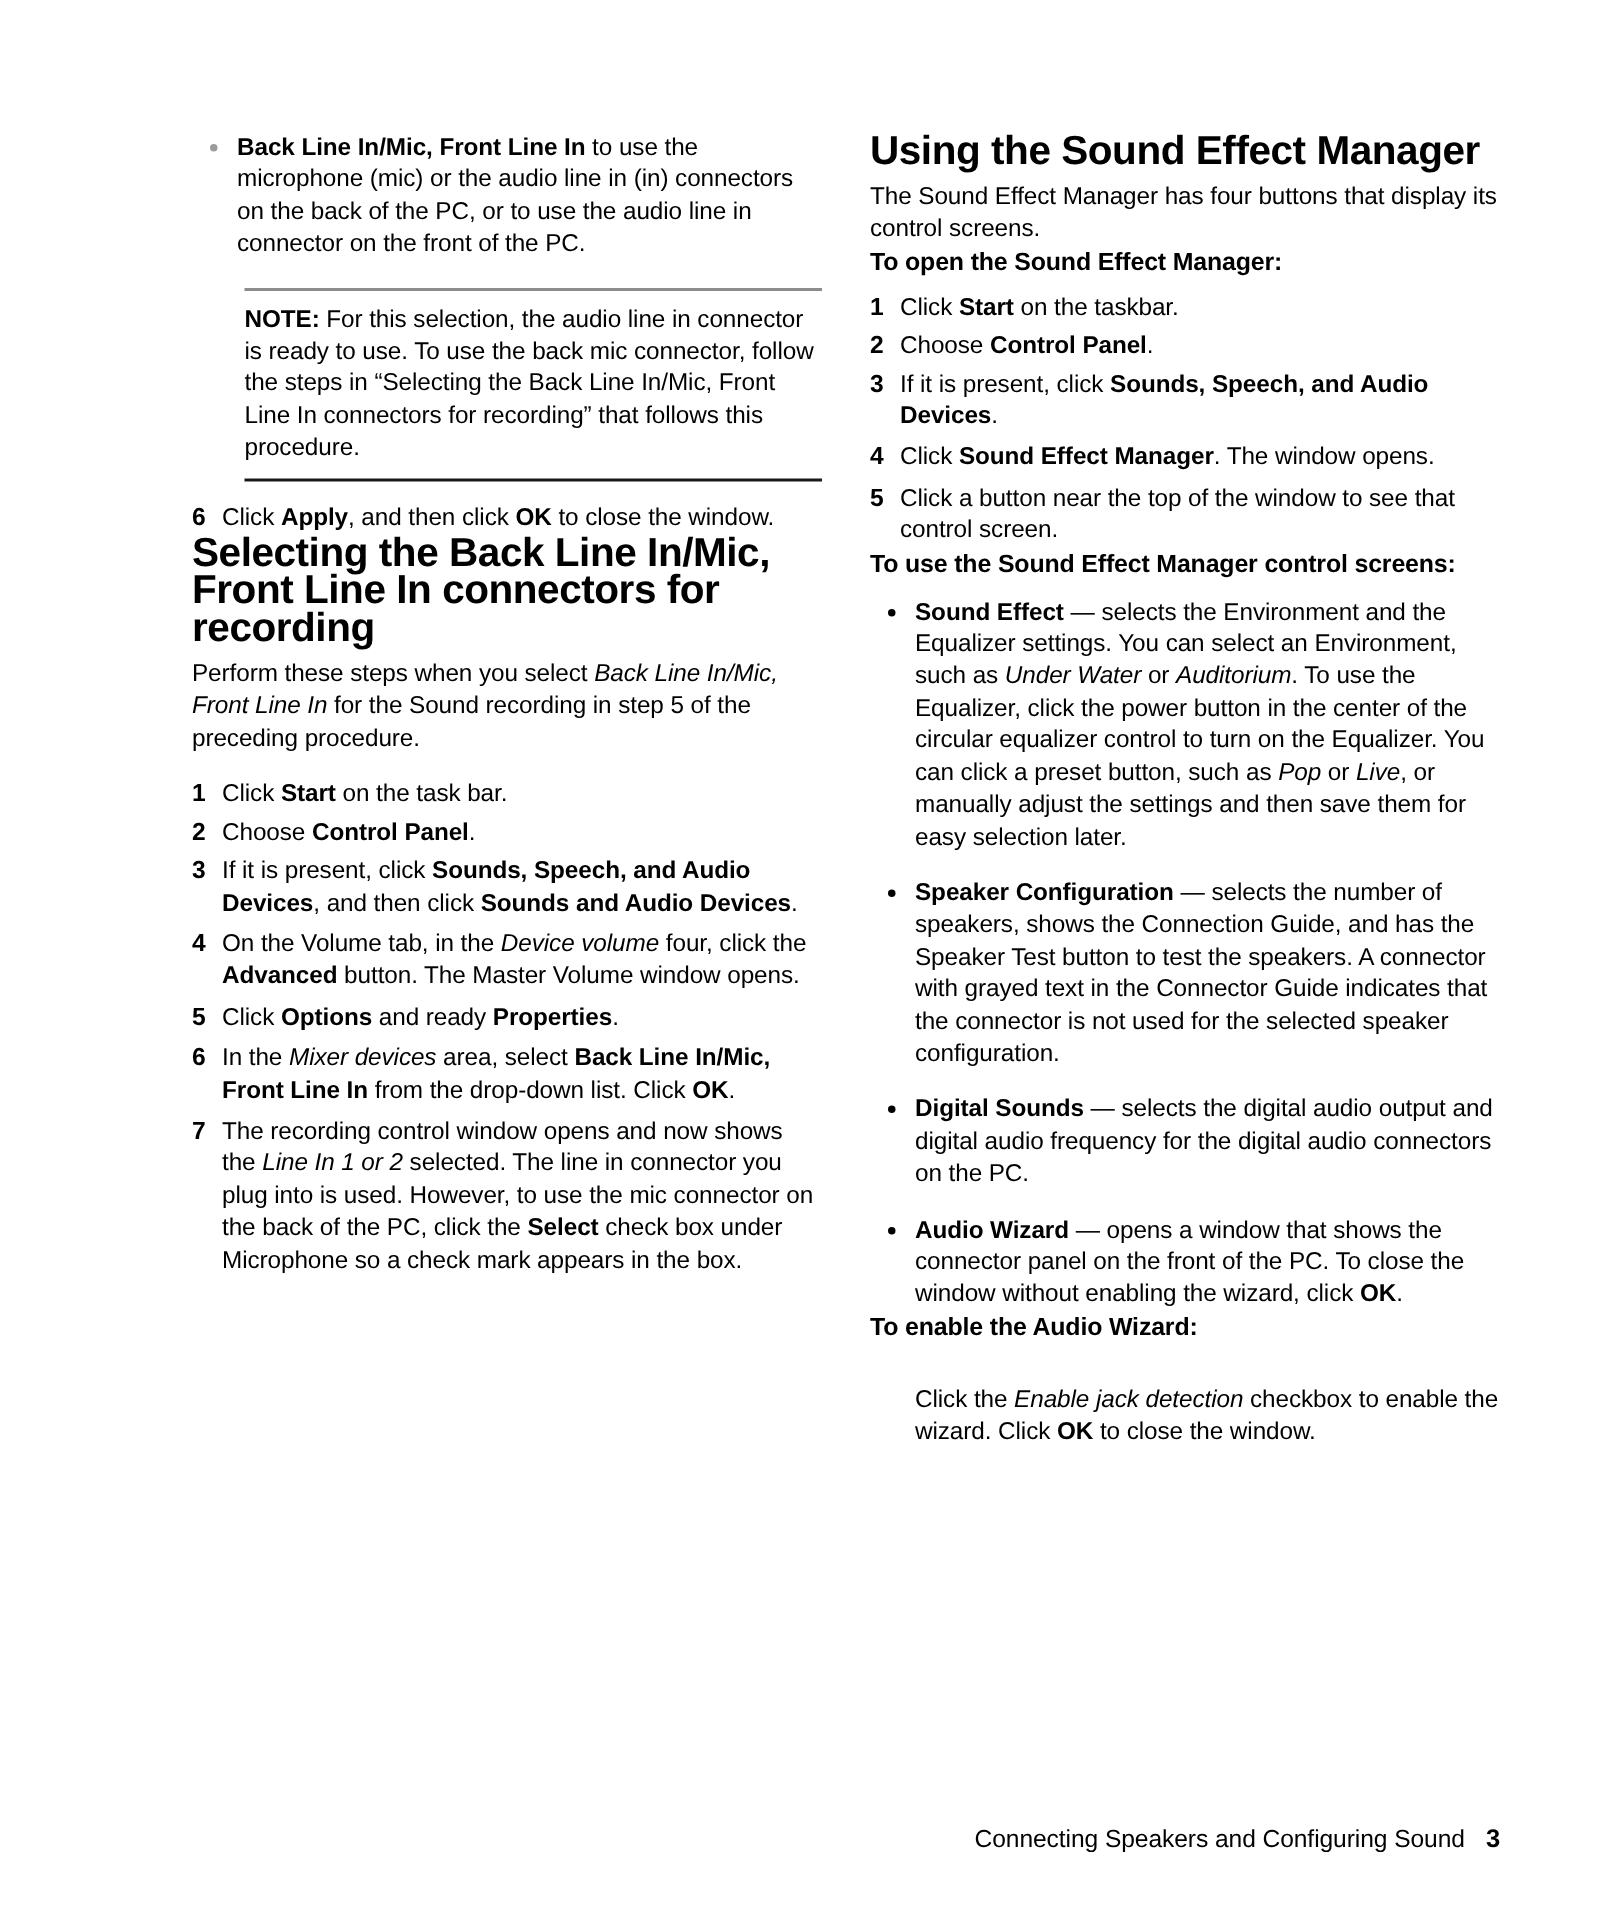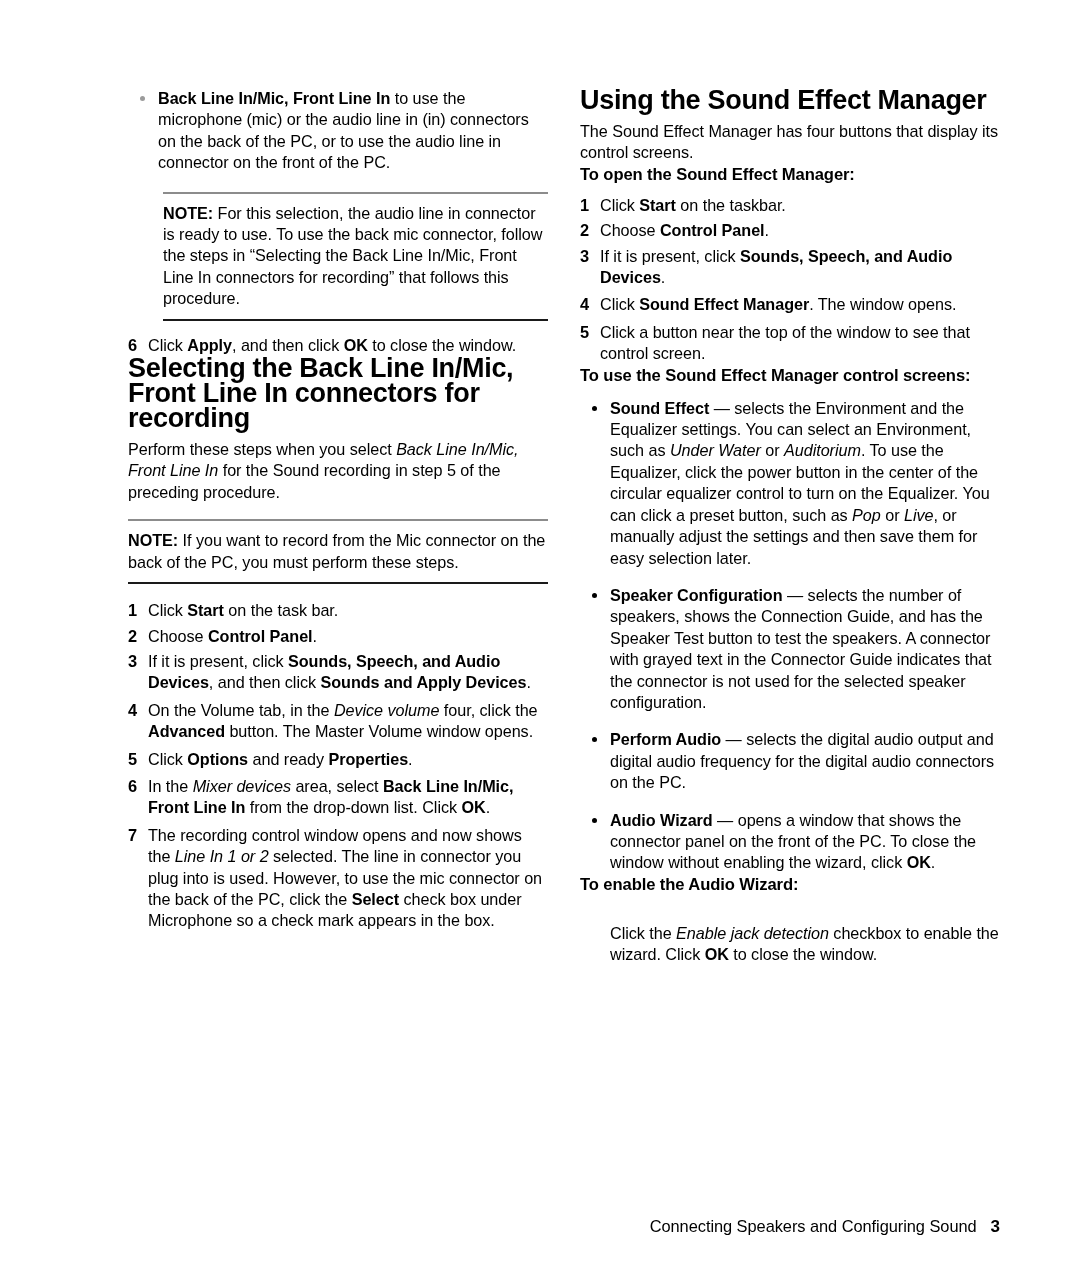--- a/index.html
+++ b/index.html
@@ -156,43 +156,36 @@
       <span class="num">6</span>
       <span>Click </span><b>Apply</b><span>, and then click </span><b>OK</b><span> to close the window.</span>
     </div>
 
     <h2 class="heading mt24">Selecting the Back Line In/Mic, Front Line In connectors for recording</h2>
 
     <div class="p mt8">
       <span>Perform these steps when you select </span><i>Back Line In/Mic, Front Line In</i><span> for the Sound recording in step 5 of the preceding procedure.</span>
     </div>
 
-    <div class="note note-full mt16">
-      <div class="rule"></div>
-      <div class="body p">
-        <b>NOTE:</b><span> If you want to record from the Mic connector on the back of the PC, you must perform these steps.</span>
-      </div>
-      <div class="rule dark"></div>
-    </div>
 
     <div class="steps mt16">
 
       <div class="step p">
         <span class="num">1</span>
         <span>Click </span><b>Start</b><span> on the task bar.</span>
       </div>
 
       <div class="step p mt4">
         <span class="num">2</span>
         <span>Choose </span><b>Control Panel</b><span>.</span>
       </div>
 
       <div class="step p mt4">
         <span class="num">3</span>
-        <span>If it is present, click </span><b>Sounds, Speech, and Audio Devices</b><span>, and then click </span><b>Sounds and Apply Devices</b><span>.</span>
+        <span>If it is present, click </span><b>Sounds, Speech, and Audio Devices</b><span>, and then click </span><b>Sounds and Audio Devices</b><span>.</span>
       </div>
 
       <div class="step p mt6">
         <span class="num">4</span>
         <span>On the Volume tab, in the </span><i>Device volume</i><span> four, click the </span><b>Advanced</b><span> button. The Master Volume window opens.</span>
       </div>
 
       <div class="step p mt6">
         <span class="num">5</span>
         <span>Click </span><b>Options</b><span> and ready </span><b>Properties</b><span>.</span>
@@ -255,21 +248,21 @@
       <b>Sound Effect</b><span> — </span><span>selects the Environment and the Equalizer settings. You can select an Environment, such as </span><i>Under Water</i><span> or </span><i>Auditorium</i><span>. To use the Equalizer, click the power button in the center of the circular equalizer control to turn on the Equalizer. You can click a preset button, such as </span><i>Pop</i><span> or </span><i>Live</i><span>, or manually adjust the settings and then save them for easy selection later.</span>
     </div>
 
     <div class="p bullet mt16">
       <span class="dot"></span>
       <b>Speaker Configuration</b><span> — </span><span>selects the number of speakers, shows the Connection Guide, and has the Speaker Test button to test the speakers. A connector with grayed text in the Connector Guide indicates that the connector is not used for the selected speaker configuration.</span>
     </div>
 
     <div class="p bullet mt16">
       <span class="dot"></span>
-      <b>Perform Audio</b><span> — </span><span>selects the digital audio output and digital audio frequency for the digital audio connectors on the PC.</span>
+      <b>Digital Sounds</b><span> — </span><span>selects the digital audio output and digital audio frequency for the digital audio connectors on the PC.</span>
     </div>
 
     <div class="p bullet mt16">
       <span class="dot"></span>
       <b>Audio Wizard</b><span> — </span><span>opens a window that shows the connector panel on the front of the PC. To close the window without enabling the wizard, click </span><b>OK</b><span>.</span>
     </div>
 
     <h3 class="subheading sub-indent mt16">To enable the Audio Wizard:</h3>
 
     <div class="p sub-indent mt8">

